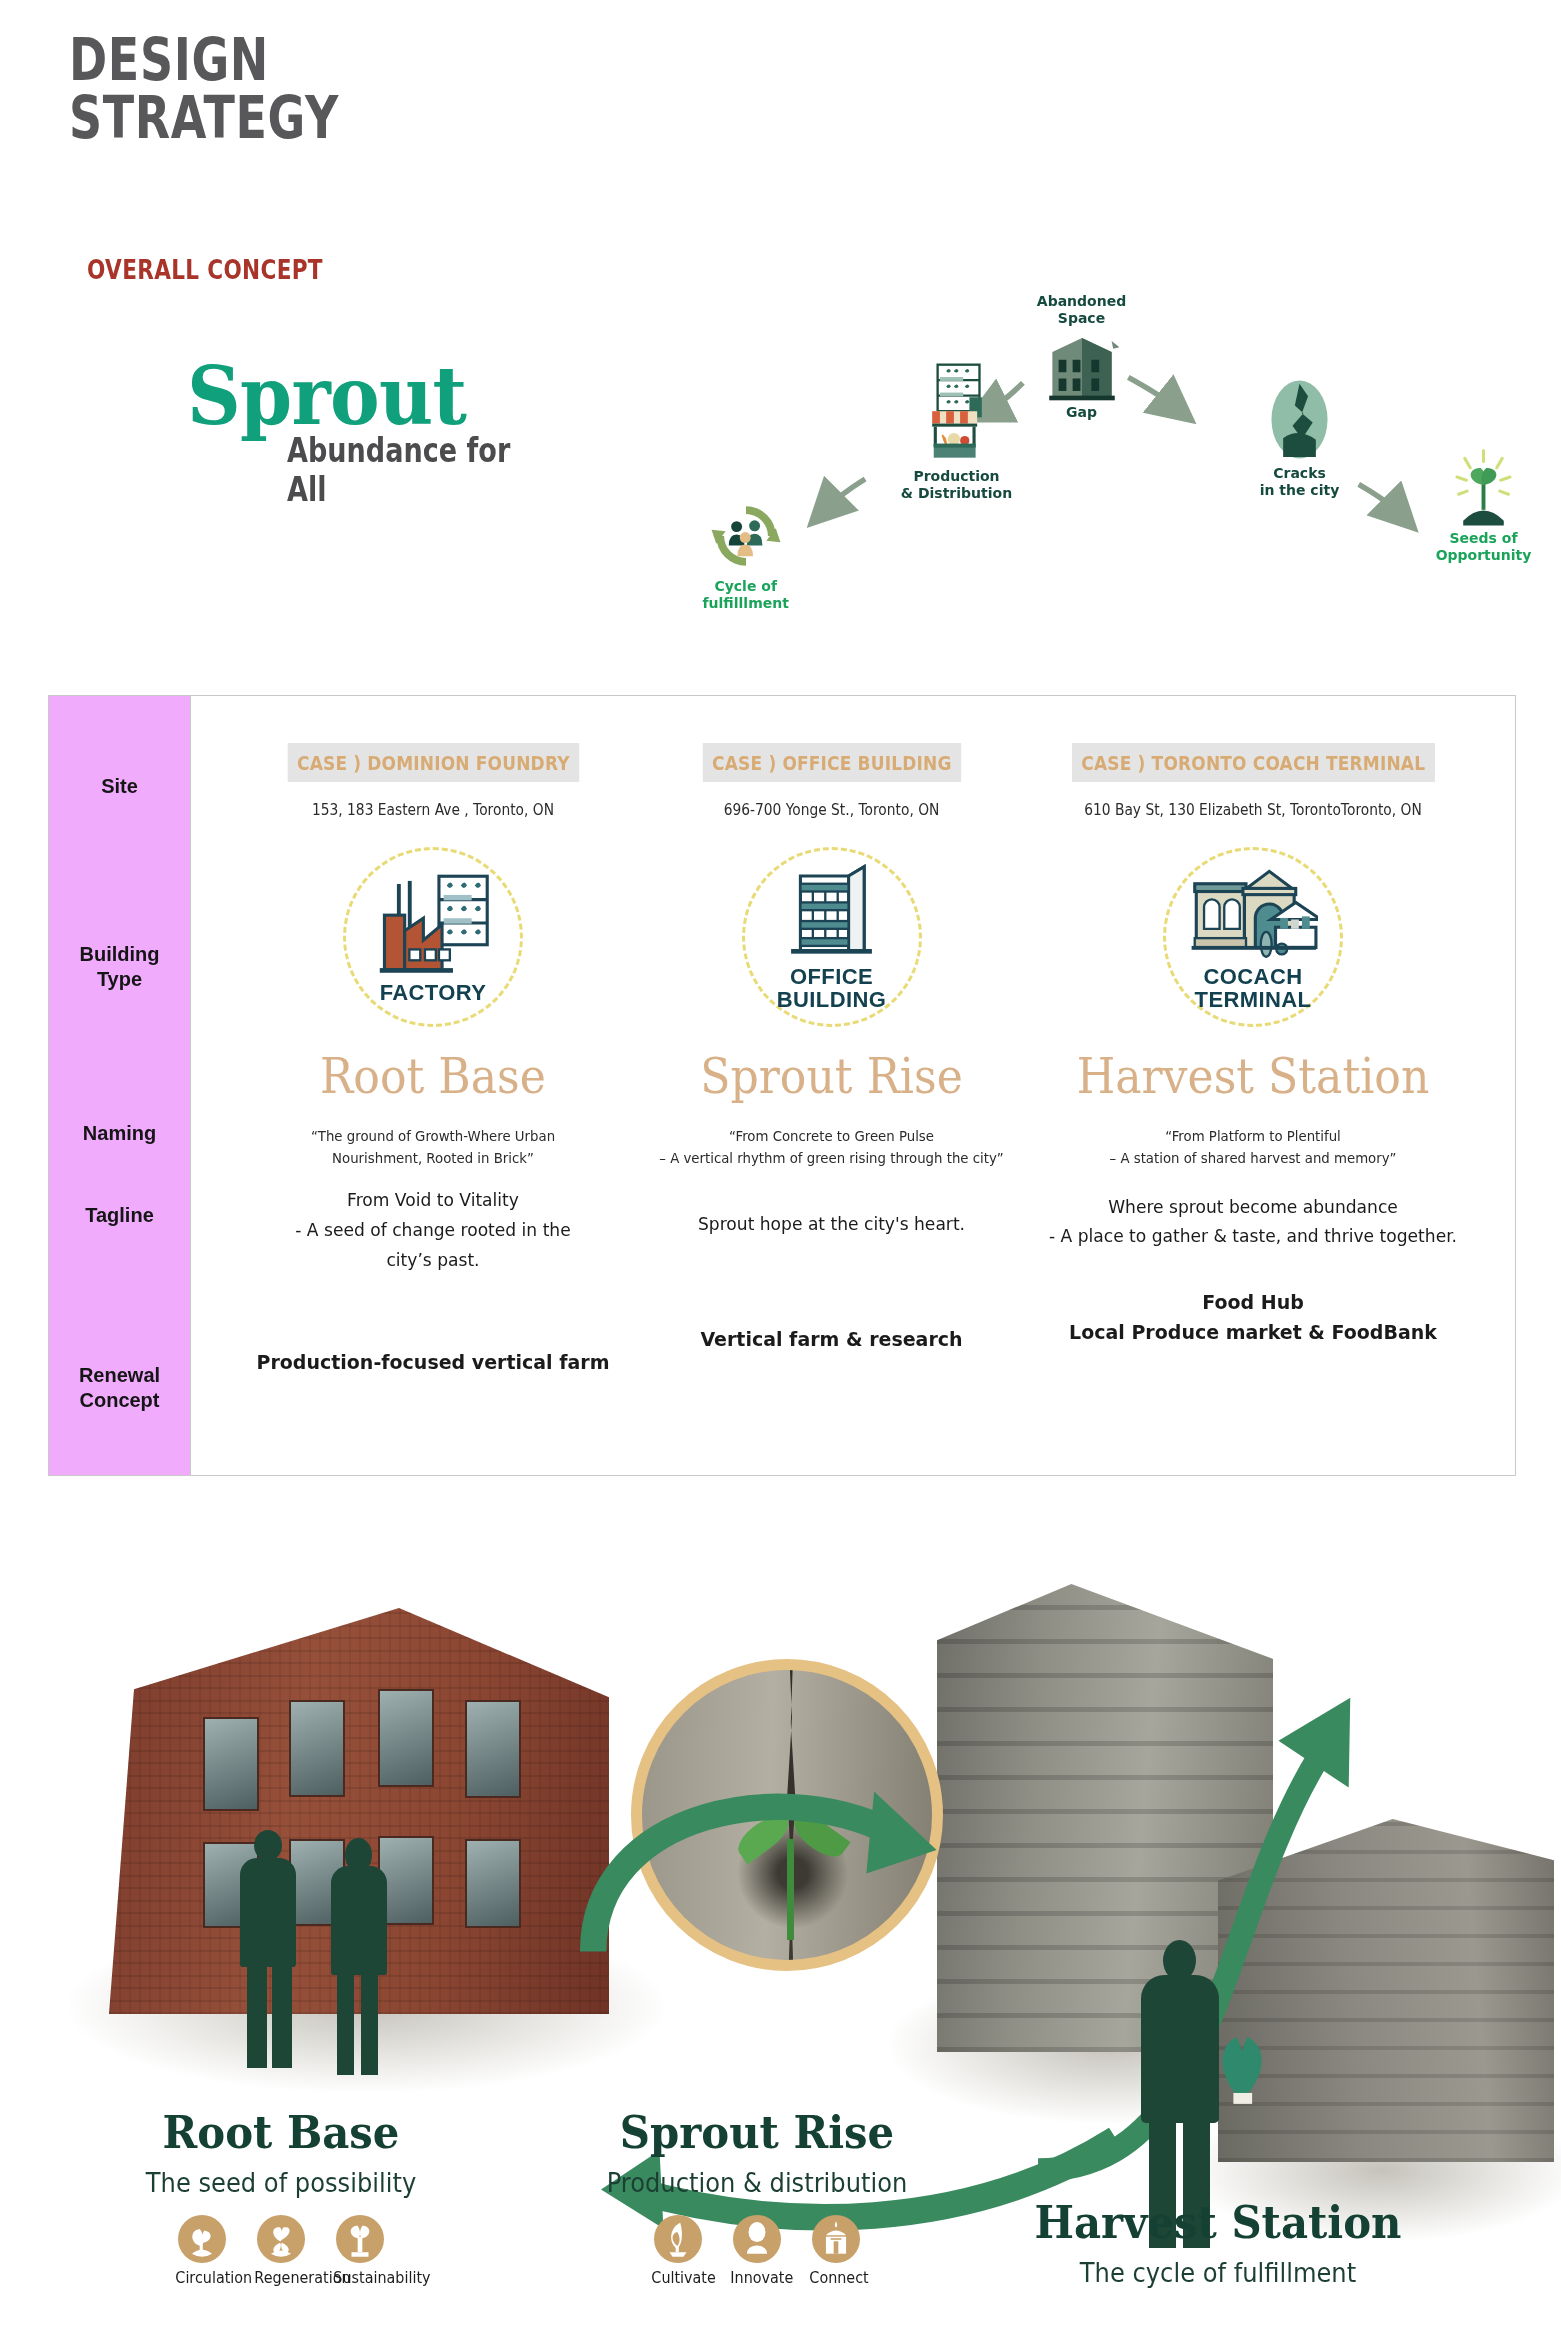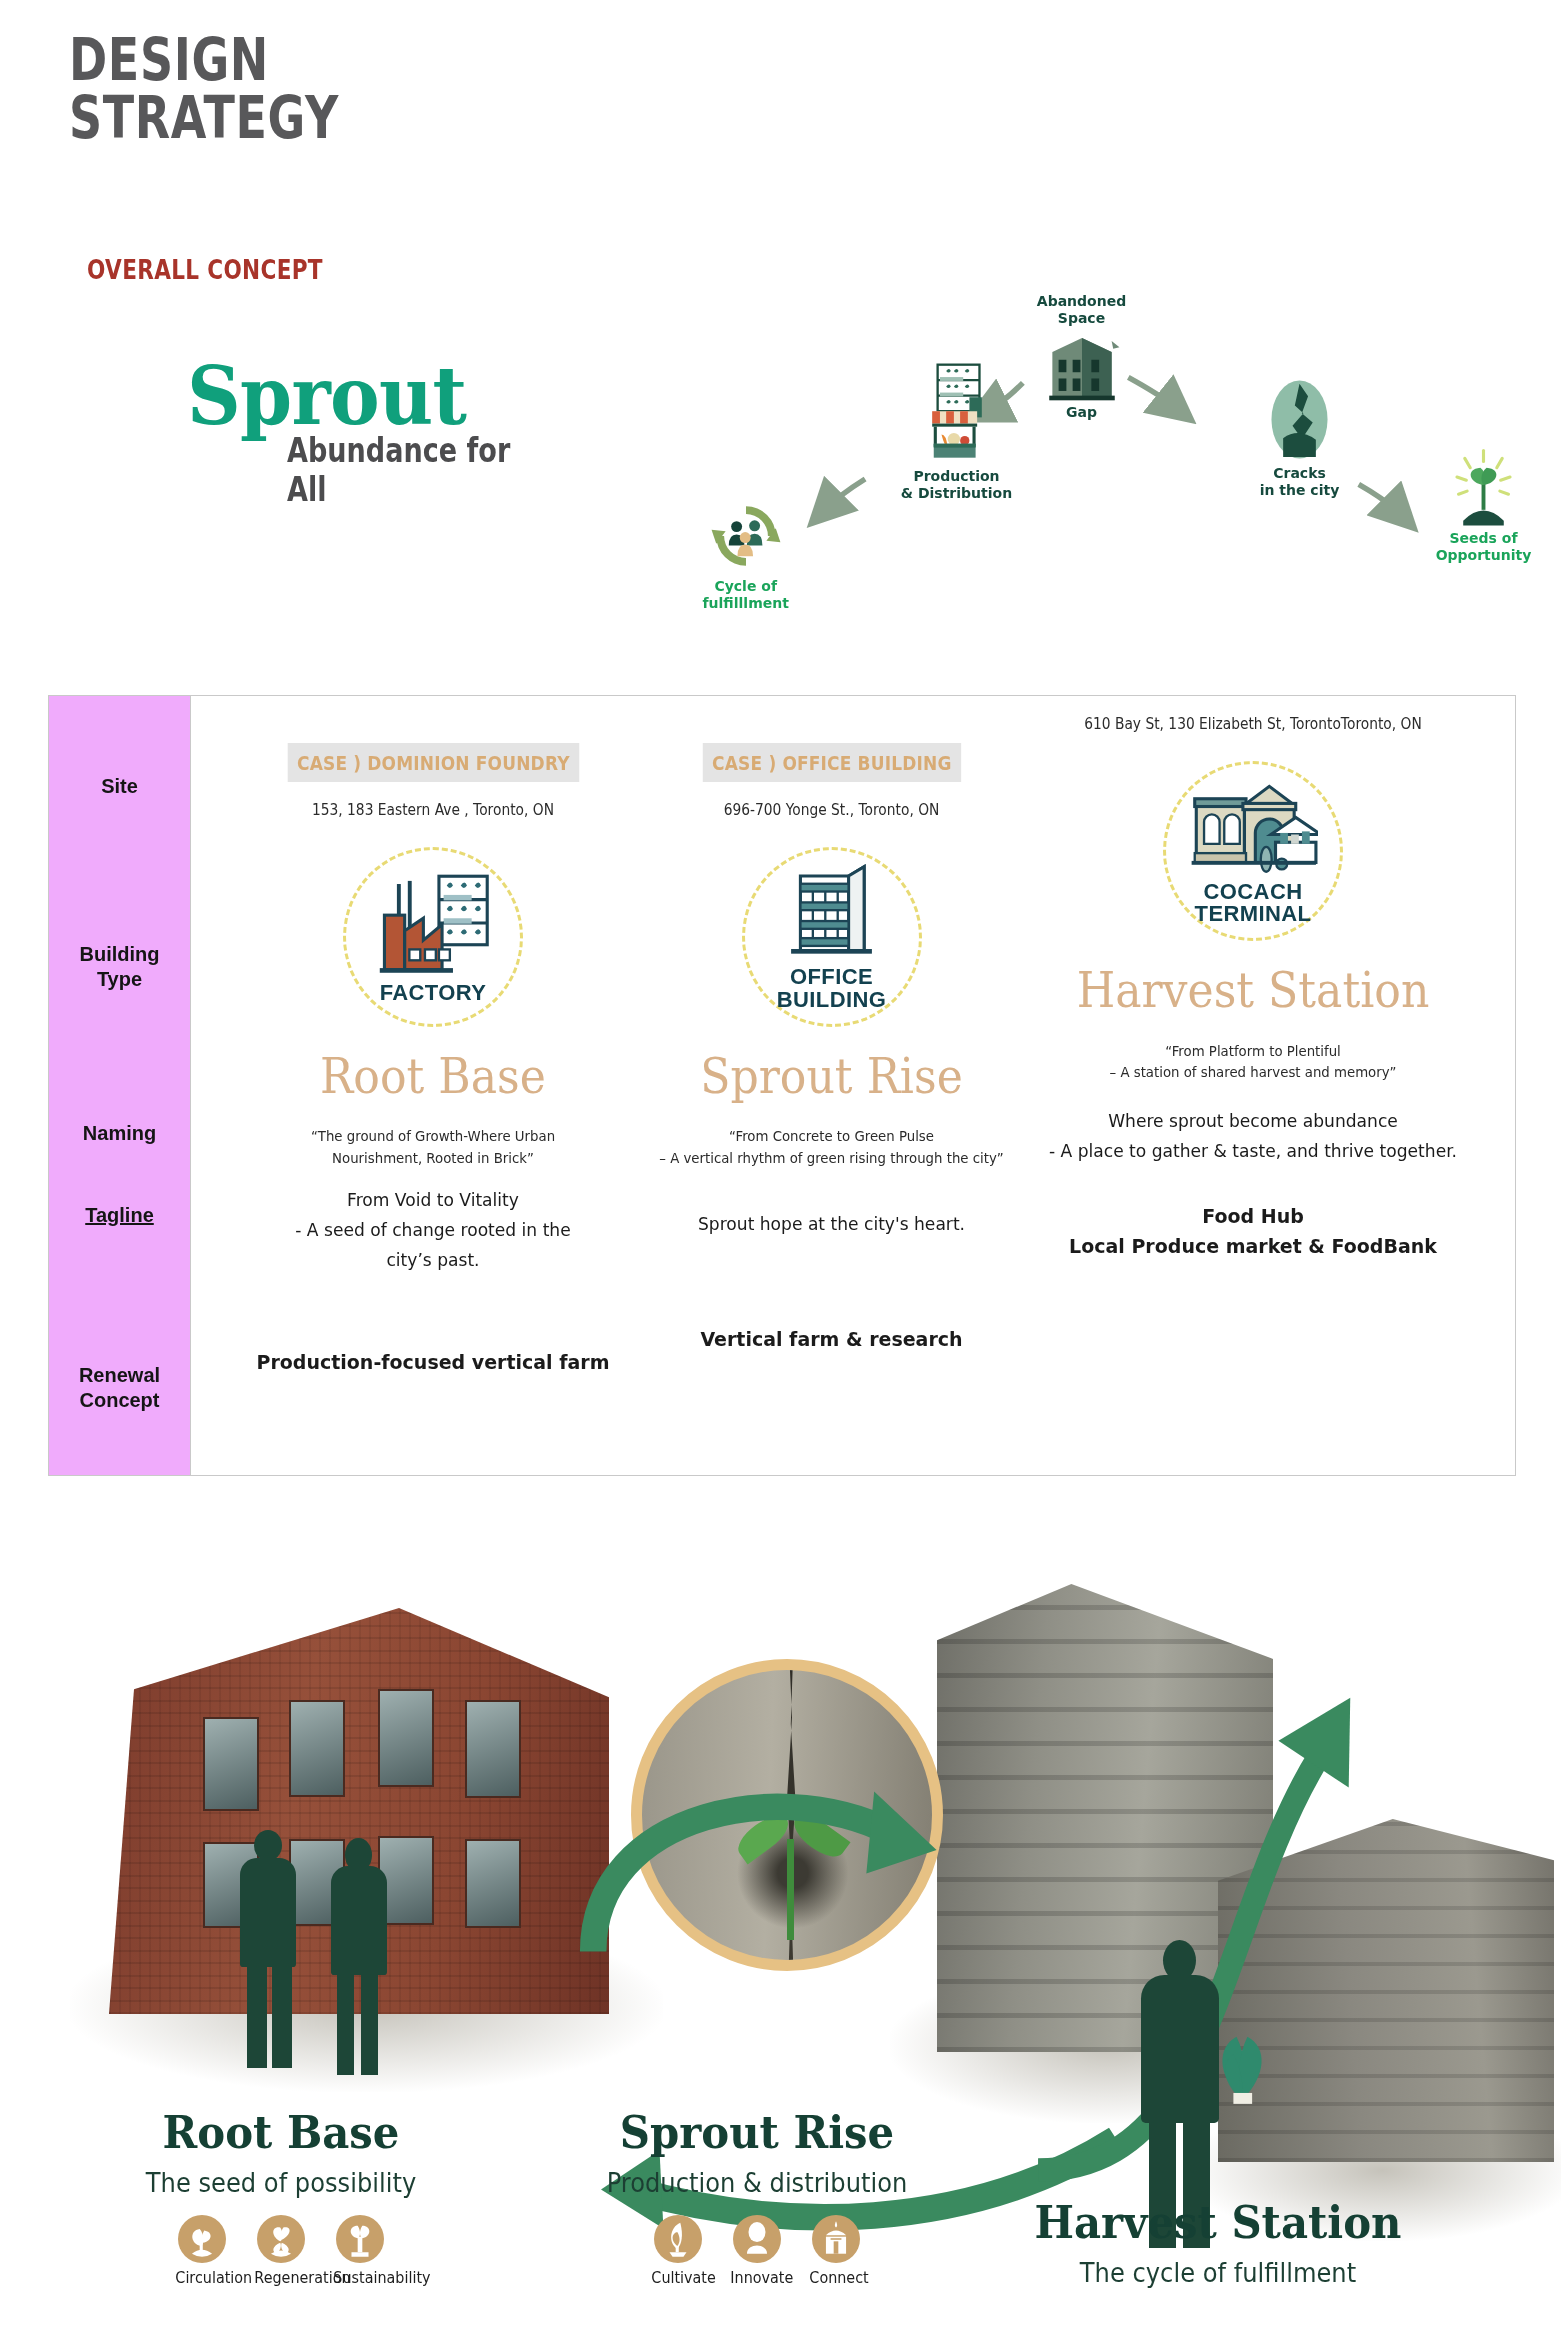--- a/index.html
+++ b/index.html
@@ -384,21 +384,21 @@
   </div>
 </div>
 
 <div id="case-table">
 
   <div id="row-label-col">
     <div class="row-label" style="top:78px;" style2="">Site</div>
     <div class="row-label" style="top:246px; white-space:pre-line;">Building
 Type</div>
     <div class="row-label" style="top:425px;">Naming</div>
-    <div class="row-label" style="top:507px;text-decoration:underline;">Tagline</div>
+    <div class="row-label" style="top:507px;">Tagline</div>
     <div class="row-label" style="top:667px; white-space:pre-line;">Renewal
 Concept</div>
   </div>
 
   <div id="table-body">
 
     <div class="case-col" style="left:47px; width:390px;">
       <div style="margin-top:47px;">
         <span class="case-badge">CASE ) DOMINION FOUNDRY</span>
       </div>
@@ -471,20 +471,23 @@
       </div>
 
       <div class="naming" style="margin-top:25px;">Sprout Rise</div>
       <div class="tagline-quote" style="margin-top:26.5px; white-space:pre-line;">“From Concrete to Green Pulse
 – A vertical rhythm of green rising through the city”</div>
       <div class="tagline-body" style="margin-top:39px; white-space:pre-line;">Sprout hope at the city's heart.</div>
       <div class="renewal" style="margin-top:86px; white-space:pre-line;">Vertical farm &amp; research</div>
     </div>
 
     <div class="case-col" style="left:828px; width:468px;">
+      <div style="margin-top:47px;">
+        <span class="case-badge">CASE ) TORONTO COACH TERMINAL</span>
+      </div>
       <div class="case-address">610 Bay St, 130 Elizabeth St, TorontoToronto, ON</div>
 
       <div class="type-circle" style="margin-top:28px;">
         <svg width="130" height="101" viewBox="0 0 166 130">
           <rect x="10" y="36" width="62" height="74" fill="#dcd9c2" stroke="#1c4455" stroke-width="4"></rect>
           <rect x="8" y="28" width="66" height="10" fill="#6f9a98" stroke="#1c4455" stroke-width="4"></rect>
           <polygon points="72,36 104,12 136,36 136,110 72,110" fill="#dcd9c2" stroke="#1c4455" stroke-width="4"></polygon>
           <rect x="70" y="34" width="68" height="8" fill="#dcd9c2" stroke="#1c4455" stroke-width="4"></rect>
           <path d="M86,110 L86,72 a18,18 0 0,1 36,0 L122,110 Z" fill="#4f8c90" stroke="#1c4455" stroke-width="4"></path>
           <g fill="#fff" stroke="#1c4455" stroke-width="3">

